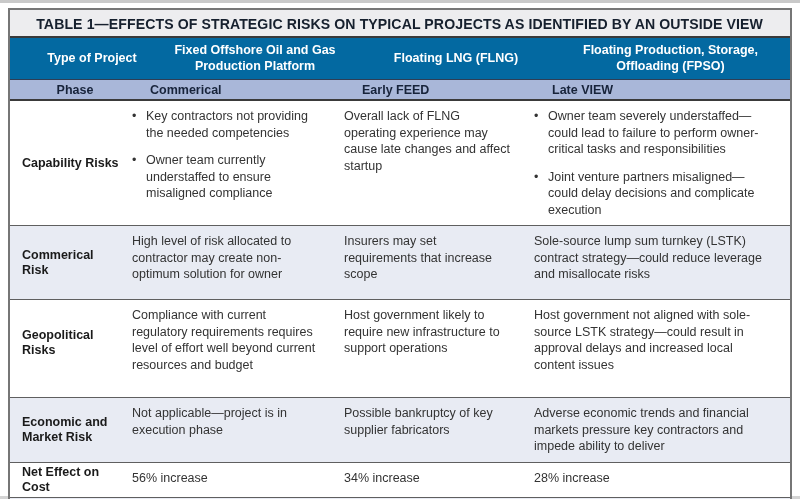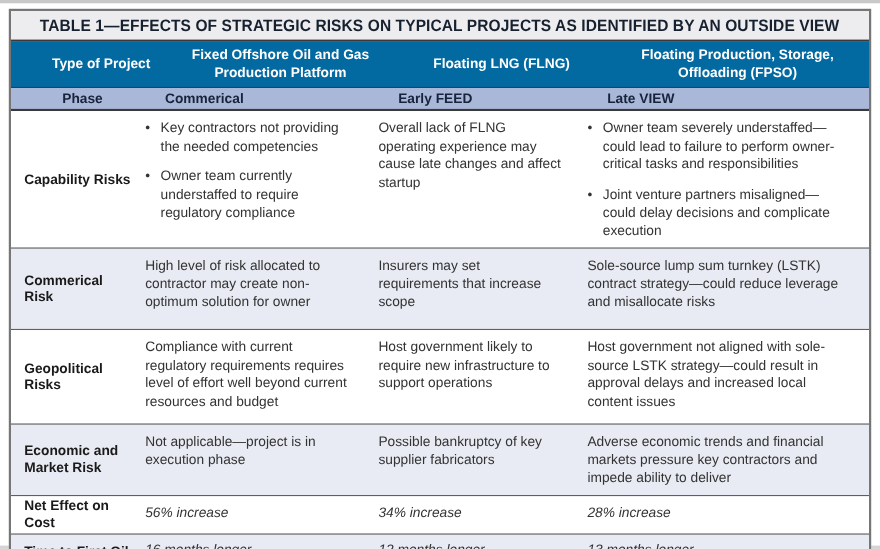--- a/index.html
+++ b/index.html
@@ -81,41 +81,41 @@
   }
   .phase-cell.first { justify-content: center; padding-left: 16px; }
 
   
   .body-row { background: #ffffff; }
   .body-row.alt { background: #e8ebf3; }
   .body-row + .body-row { border-top: 1px solid #5f5f5f; }
   .r1 { min-height: 110px; }
   .r2 { min-height: 74px; }
   .r3 { min-height: 86px; }
-  .r4 { min-height: 53px; }
+  .r4 { min-height: 53px; margin-top: 12px; }
   .r5 { min-height: 28px; }
   .r6 { min-height: 33px; }
 
   .label-cell {
     display: flex; align-items: center;
     font-weight: bold;
     font-size: 12.5px;
     color: #1a1a1a;
     line-height: 1.2;
     padding: 2px 4px 2px 12px;
     box-sizing: border-box;
   }
   .body-cell {
     padding: 7px 16px 7px 8px;
     font-size: 12.5px;
     line-height: 1.32;
     color: #333333;
     box-sizing: border-box;
   }
-  .vcenter .body-cell { display: flex; align-items: center; padding-top: 0; padding-bottom: 2px; font-style: italic; }
+  .vcenter .body-cell { display: flex; align-items: center; padding-top: 0; padding-bottom: 2px; }
 
   .bullet-item { display: flex; }
   .bullet-item + .bullet-item { margin-top: 11px; }
   .bullet-dot { flex: none; width: 14px; }
 </style>
 </head>
 <body>
 
 <div class="edge-strip edge-top"></div>
 <div class="edge-strip edge-bottom"></div>
@@ -142,21 +142,21 @@
 
   <div class="grid body-row r1">
     <div class="label-cell">Capability Risks</div>
     <div class="body-cell">
       <div class="bullet-item">
         <span class="bullet-dot">•</span>
         <span>Key contractors not providing the needed competencies</span>
       </div>
       <div class="bullet-item">
         <span class="bullet-dot">•</span>
-        <span>Owner team currently understaffed to require regulatory compliance</span>
+        <span>Owner team currently understaffed to ensure misaligned compliance</span>
       </div>
     </div>
     <div class="body-cell">Overall lack of FLNG operating experience may cause late changes and affect startup</div>
     <div class="body-cell">
       <div class="bullet-item">
         <span class="bullet-dot">•</span>
         <span>Owner team severely understaffed—could lead to failure to perform owner-critical tasks and responsibilities</span>
       </div>
       <div class="bullet-item">
         <span class="bullet-dot">•</span>

